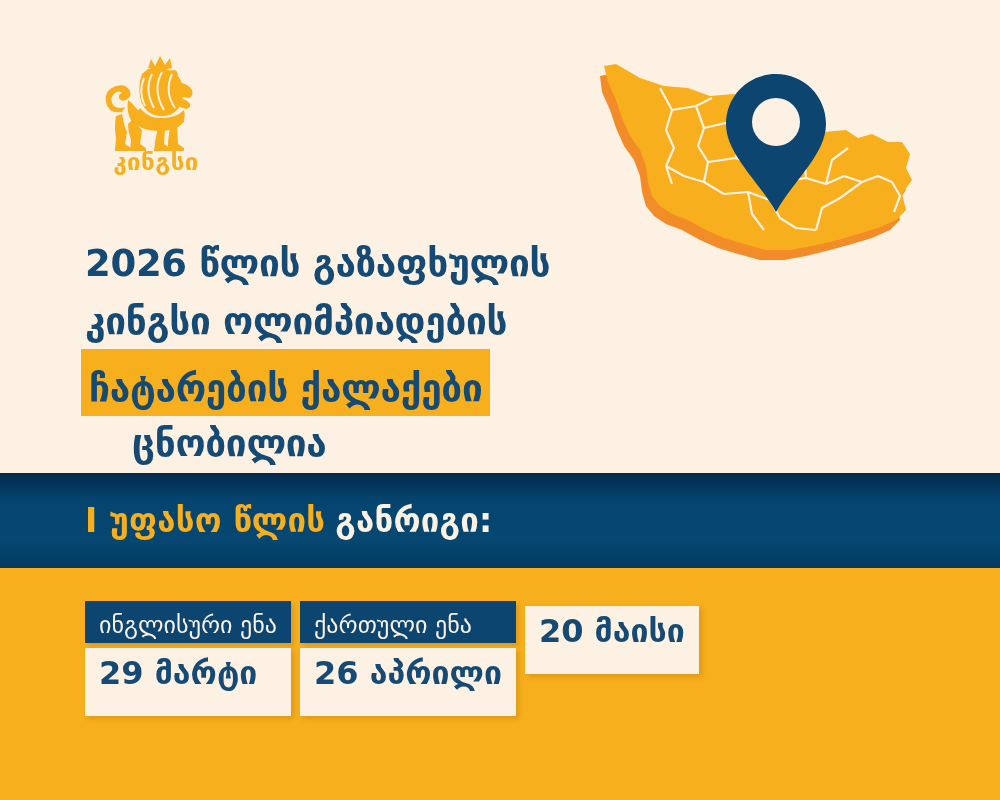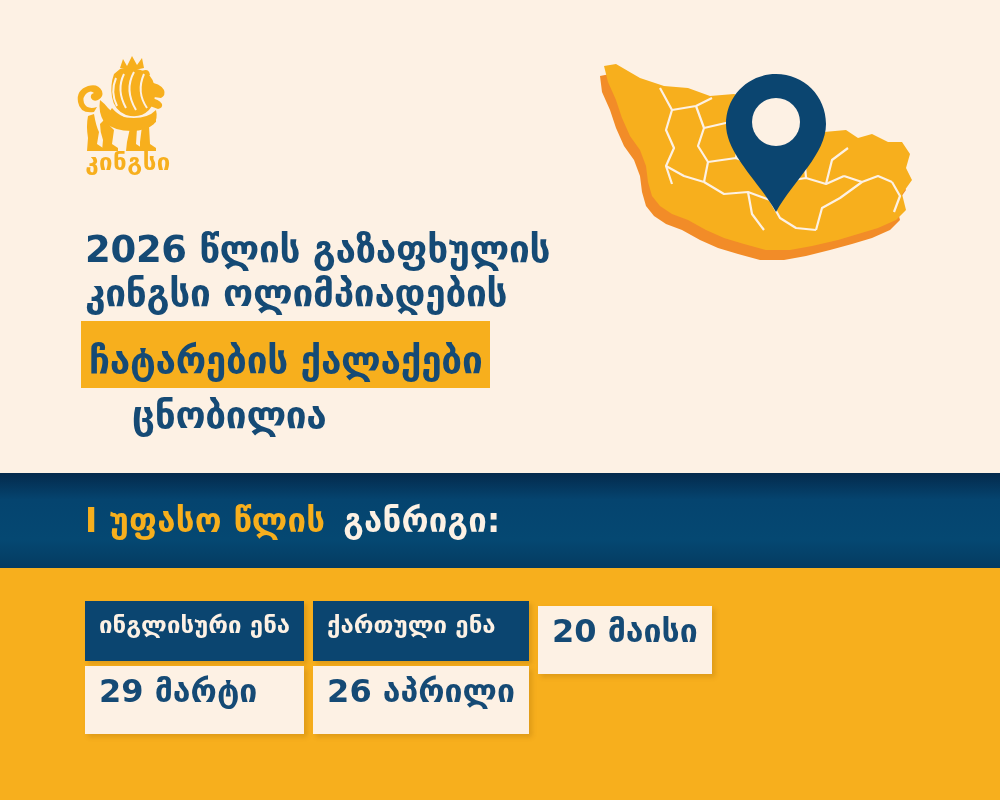--- a/index.html
+++ b/index.html
@@ -28,21 +28,21 @@
     left: 0;
     top: 0;
     width: 1000px;
     height: 473px;
     background: #FDF1E4;
   }
 
   
   .logo-block {
     position: absolute;
-    left: 64px;
+    left: 92px;
     top: 52px;
     width: 130px;
     height: 130px;
     text-decoration: underline;
   }
   .logo-lion {
     position: absolute;
     left: 6px;
     top: 0;
     width: 112px;
@@ -91,20 +91,21 @@
     top: 228px;
     width: 640px;
   }
   .hl-line {
     font-size: 37px;
     font-weight: bold;
     color: #154A75;
     line-height: 1.18;
     letter-spacing: -0.3px;
     white-space: nowrap;
+    margin-top: 14px;
   }
   .hl-line.highlight {
     display: inline-block;
     background: #F7AF1D;
     padding: 18px 8px 5px 8px;
     margin: 6px 0 4px -4px;
     color: #154A75;
   }
   .hl-line.last {
     margin-top: 2px;
@@ -123,21 +124,21 @@
     align-items: center;
   }
   .banner-text {
     margin-left: 85px;
     font-size: 33px;
     font-weight: bold;
     letter-spacing: 0.2px;
     white-space: nowrap;
   }
   .banner-accent { color: #F7AF1D; }
-  .banner-rest { color: #FDF1E4; margin-left: 18px; }
+  .banner-rest { color: #FDF1E4; margin-left: 10px; }
 
   
   .bottom-area {
     position: absolute;
     left: 0;
     top: 568px;
     width: 1000px;
     height: 232px;
     background: #F7AF1D;
   }
@@ -150,22 +151,22 @@
     gap: 9px;
   }
   .card {
     display: flex;
     flex-direction: column;
   }
   .card-header {
     background: #0B4570;
     color: #FDF1E4;
     font-size: 24px;
-    font-weight: bold;
-    padding: 10px 14px 22px 14px;
+    font-weight: normal;
+    padding: 10px 14px 4px 14px;
     white-space: nowrap;
     box-shadow: 3px 3px 4px rgba(120,70,0,0.18);
   }
   .card-date {
     background: #FDF1E4;
     color: #154A75;
     font-size: 32px;
     font-weight: bold;
     padding: 6px 14px 24px 14px;
     margin-top: 5px;

